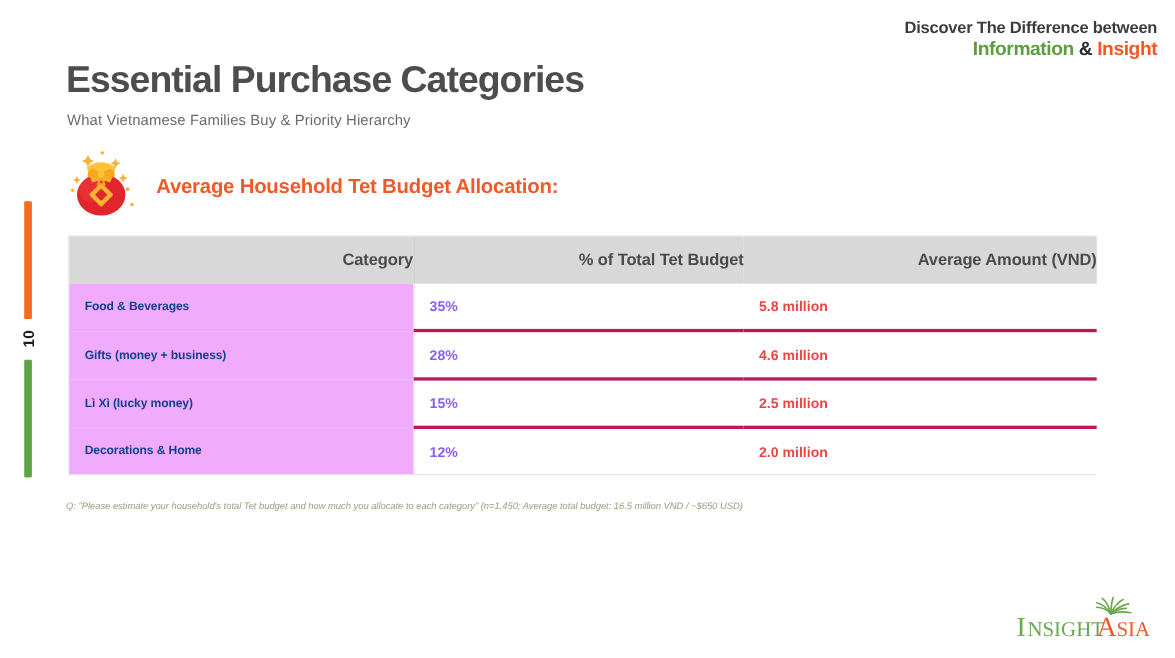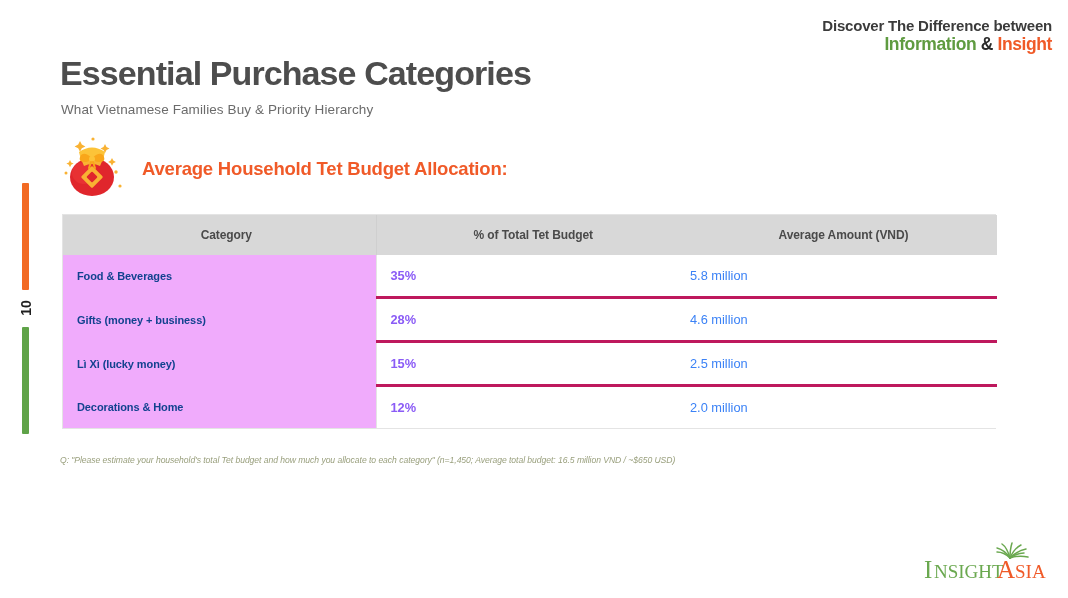--- a/index.html
+++ b/index.html
@@ -131,23 +131,23 @@
     background: #ffffff;
   }
   table.budget {
     width: 100%;
     border-collapse: collapse;
     table-layout: fixed;
   }
   table.budget th {
     background: #d8d8d8;
     color: #4a4a4a;
-    font-size: 12px;
-    font-weight: bold;
-    text-align: center;
+    font-size: 15px;
+    font-weight: bold;
+    text-align: right;
     padding: 13px 0 13px 14px;
     letter-spacing: -0.1px;
     border: none;
   }
   table.budget td {
     font-size: 12.8px;
     padding: 13px 0 13px 14px;
     border-top: 3px solid #be185d;
     vertical-align: middle;
     background: #ffffff;
@@ -169,22 +169,22 @@
     letter-spacing: -0.1px;
   }
   table.budget th.cat {
     border-right: 1px solid #cfcfcf;
   }
   table.budget td.pct {
     color: #8b5cf6;
     font-weight: bold;
   }
   table.budget td.amt {
-    color: #3b82f6;
-    font-weight: normal;
+    color: #ef4444;
+    font-weight: bold;
   }
 
   
   .footnote {
     position: absolute;
     left: 60px;
     top: 455px;
     font-size: 8.6px;
     font-style: italic;
     color: #9aa07e;

